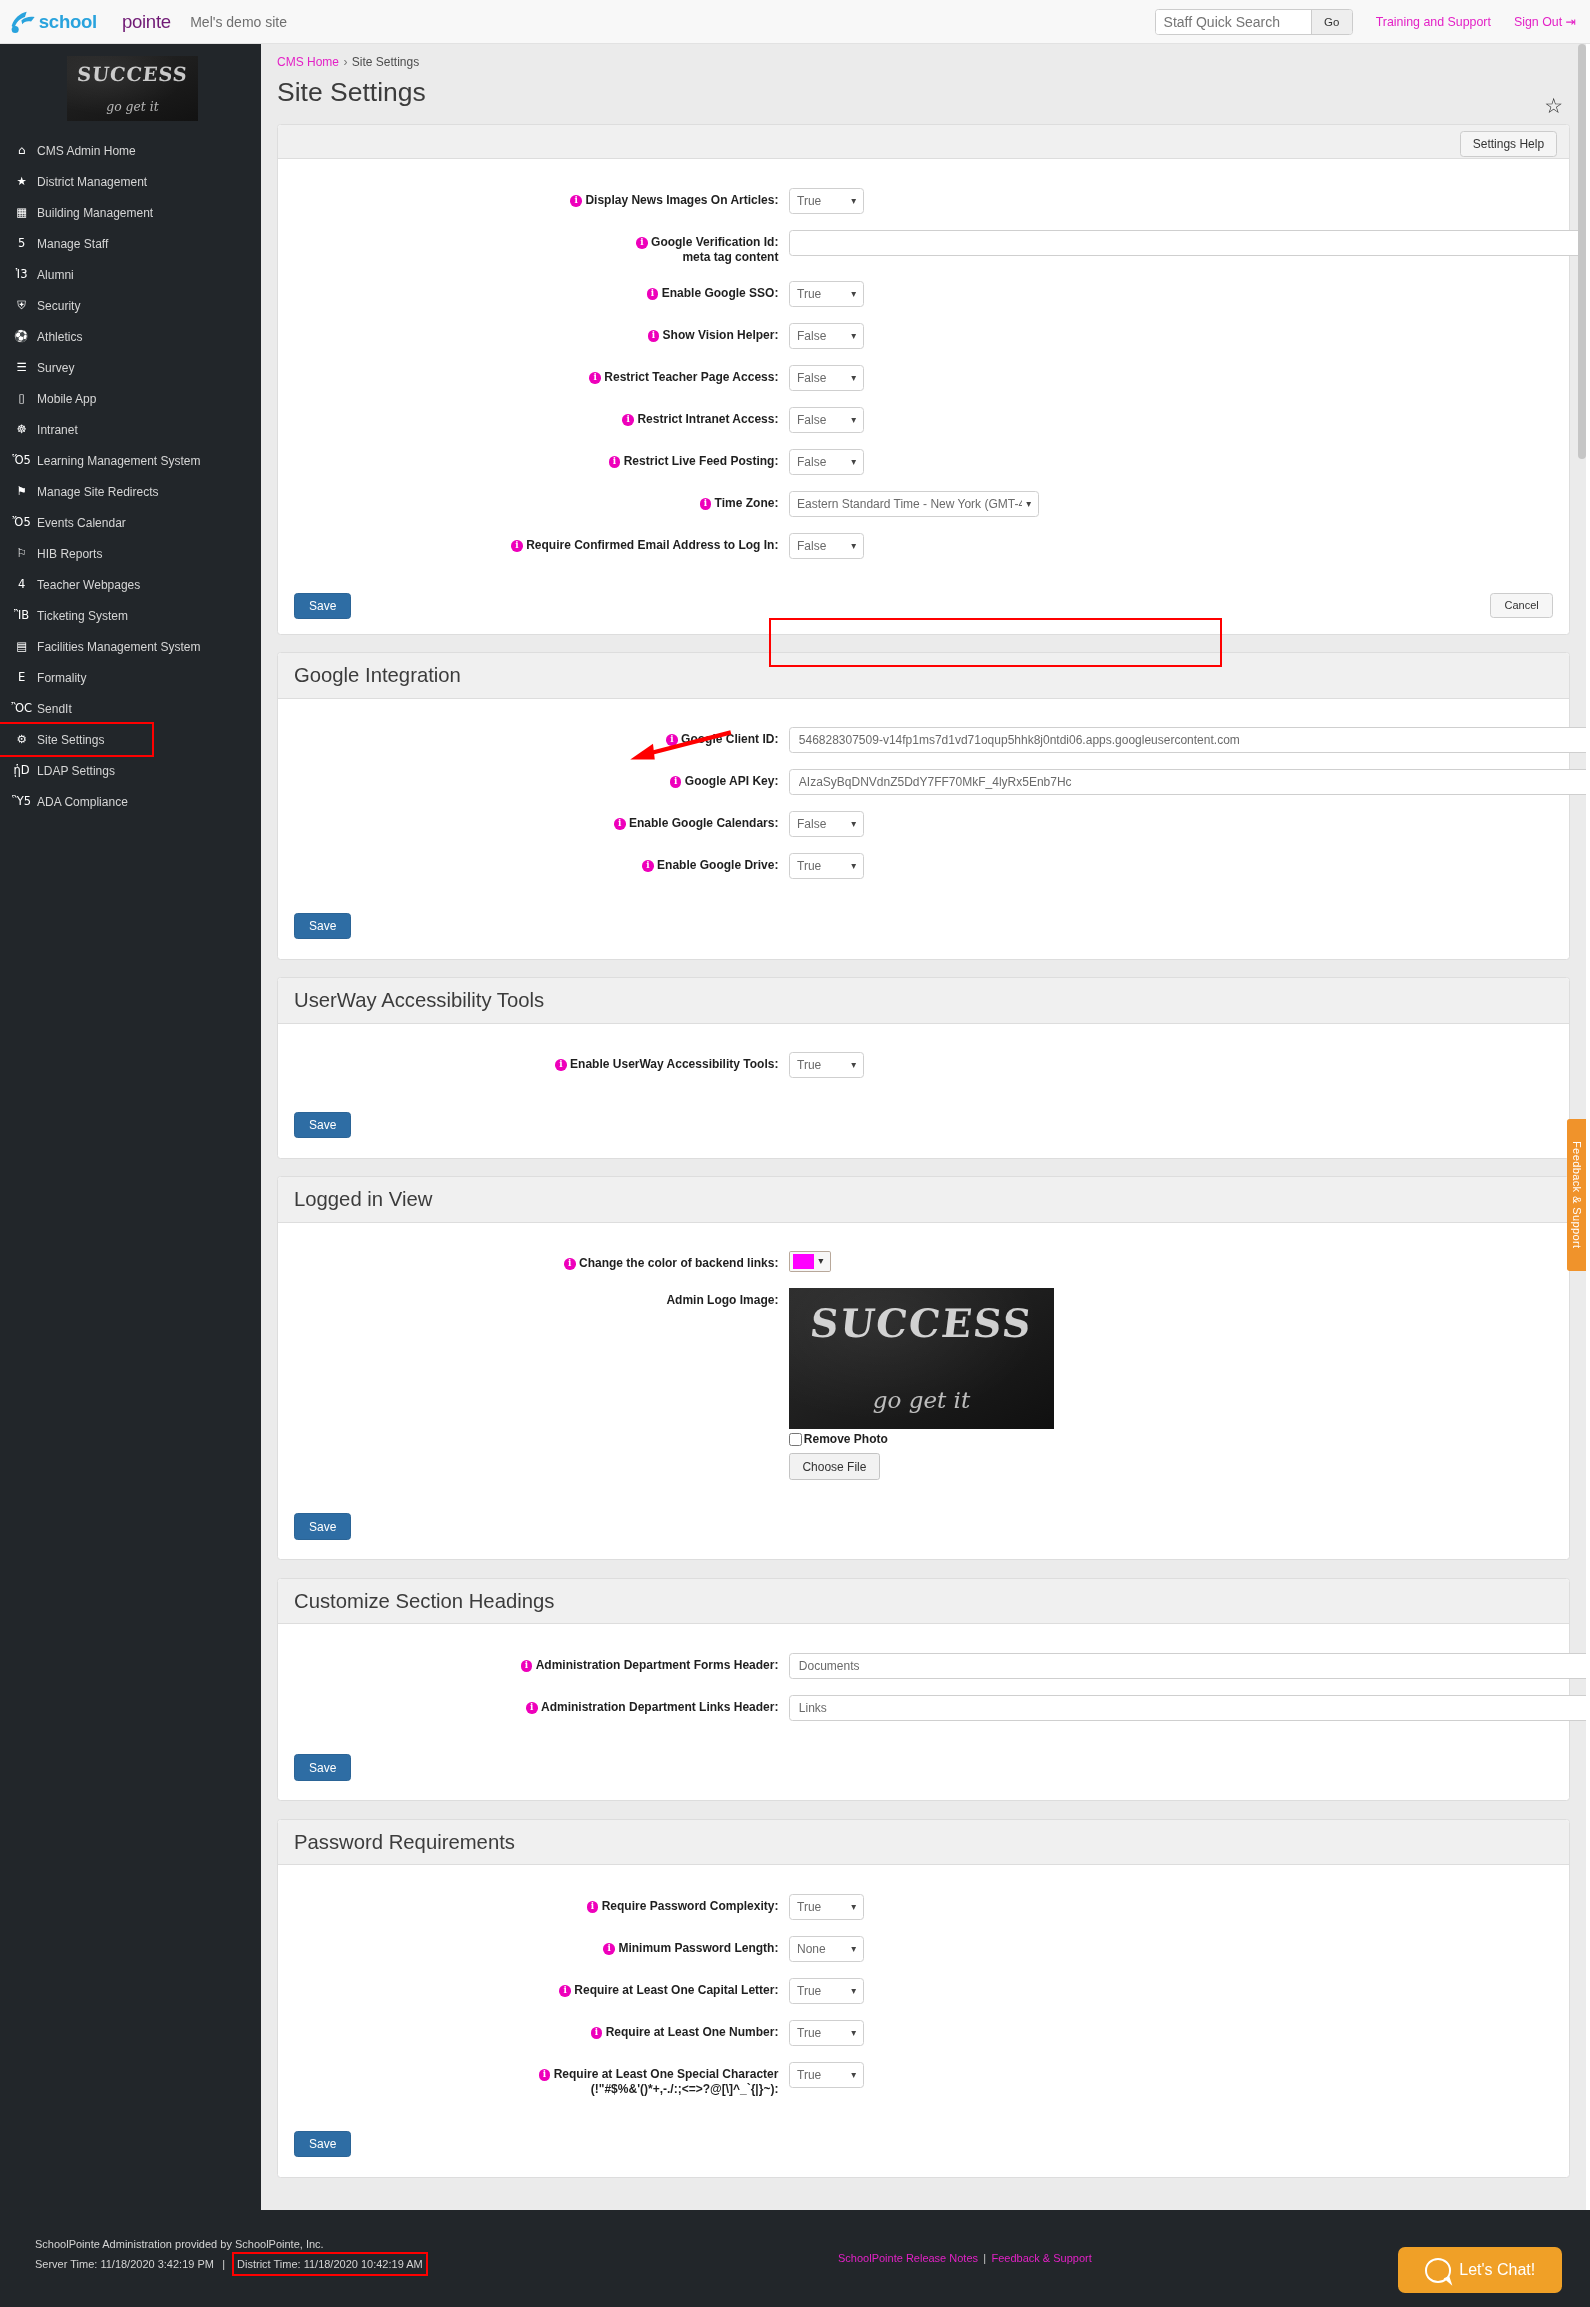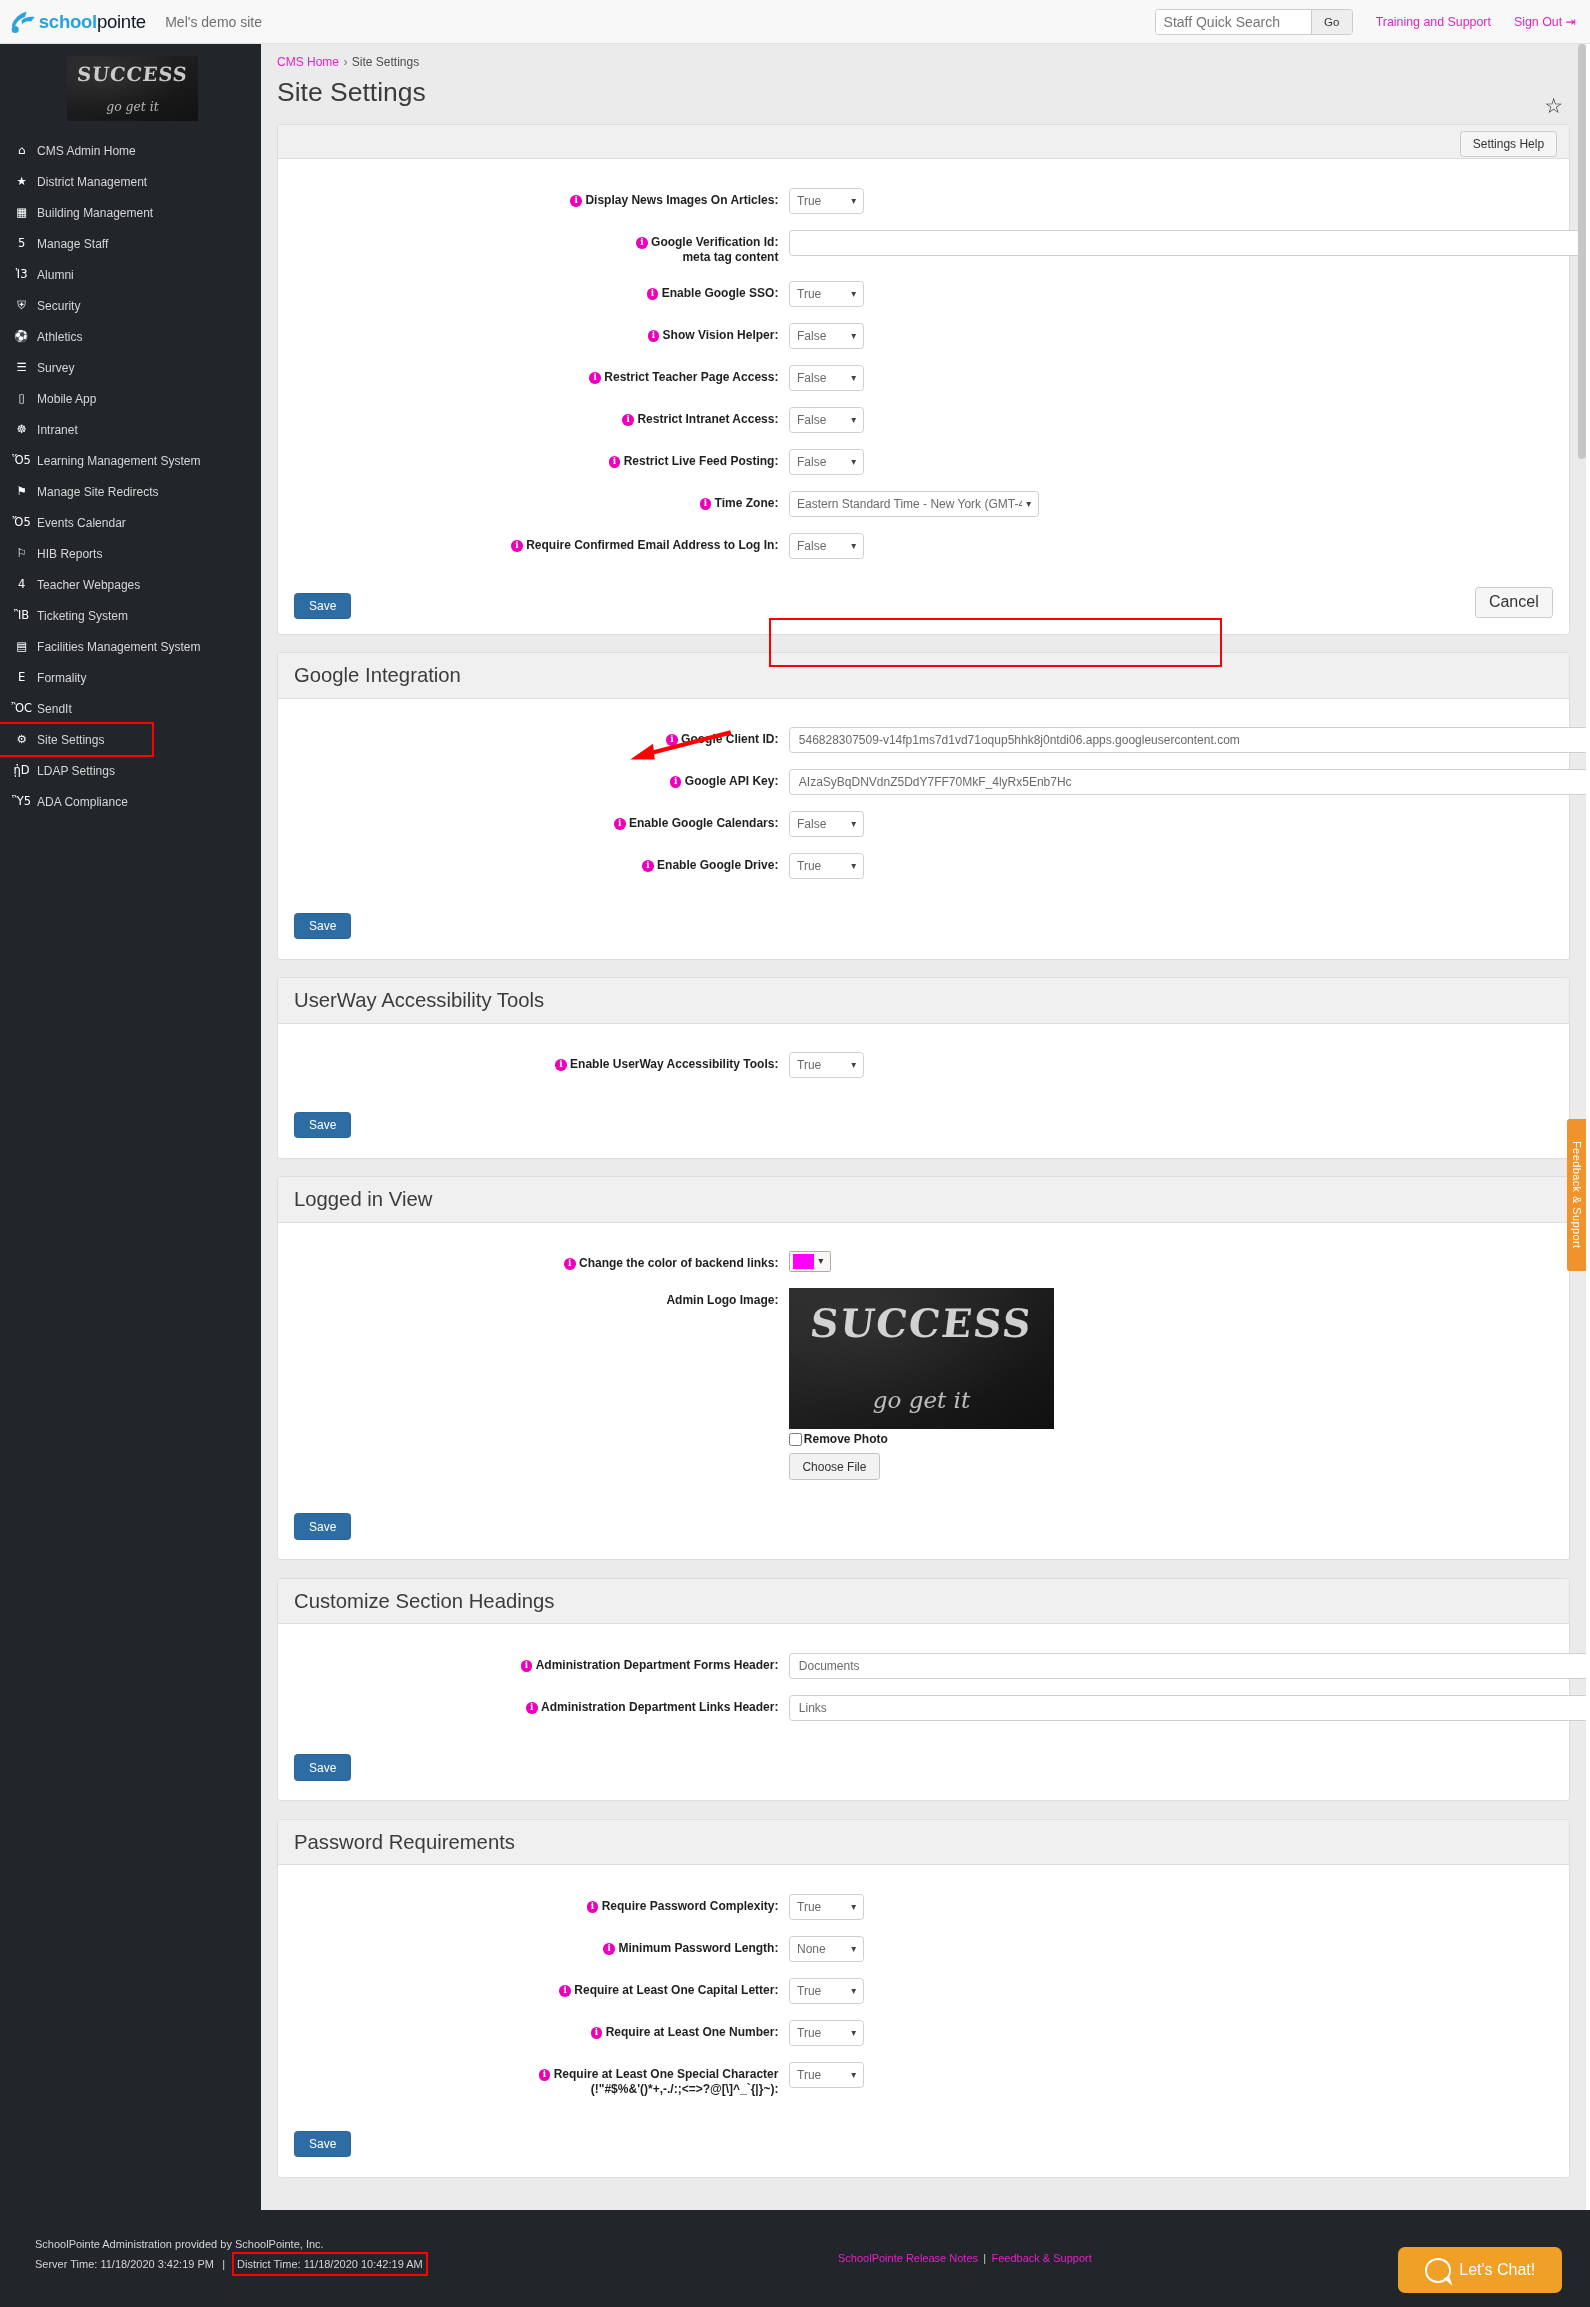--- a/index.html
+++ b/index.html
@@ -14,21 +14,21 @@
 
   
   .topbar{
     position:absolute; top:0; left:0; width:1590px; height:44px;
     background:#f8f8f8; border-bottom:0.9px solid #e2e2e2;
     display:flex; align-items:center;
   }
   .brand{ display:flex; align-items:center; margin-left:8.8px; }
   .brand-mark{ width:26.5px; height:23px; position:relative; margin-right:3.5px;}
   .brand-text{ font-size:18.6px; font-weight:bold; color:#29a3dd; letter-spacing:-0.3px;}
-  .brand-text .light{ font-weight:normal; color:#0f172a;}
+  .brand-text .light{ font-weight:normal; color:#701a75;margin-left:25px;}
   .site-name{ margin-left:19.4px; font-size:14px; color:#6f6f6f;}
   .topbar-right{ margin-left:auto; display:flex; align-items:center; margin-right:14px; }
   .search-wrap{ display:flex; border:0.9px solid #ccc; border-radius:3.5px; overflow:hidden; background:#fff; height:26px;}
   .search-input{ border:0; outline:0; width:155px; padding:0 8px; font-size:14px; color:#888;
     font-family:"Liberation Sans", sans-serif; background:#fff;}
   .search-go{ border:0; border-left:0.9px solid #ccc; background:#eeeeee; padding:0 12.4px; font-size:11.5px; color:#333;
     font-family:"Liberation Sans", sans-serif; cursor:pointer;}
   .toplink{ color:#e321c6; font-size:12.4px; margin-left:23px; text-decoration:none; white-space:nowrap;}
 
   
@@ -138,21 +138,21 @@
     font-family:"Liberation Sans", sans-serif; outline:none;
   }
   .txt-wrap{ position:relative; display:inline-block; }
 
   .btn-save{
     background:#2e6da4; border:0.9px solid #2b6496; color:#fff; font-size:12px;
     padding:5.3px 14px; border-radius:3.5px; cursor:pointer; margin-left:16px;
     font-family:"Liberation Sans", sans-serif;
   }
   .btn-cancel{
-    background:#f6f6f6; border:0.9px solid #cccccc; color:#333; font-size:16px;
+    background:#f6f6f6; border:0.9px solid #cccccc; color:#333; font-size:11px;
     padding:5.3px 13.3px; border-radius:3.5px; cursor:pointer;
     font-family:"Liberation Sans", sans-serif;
     position:absolute; right:16px; bottom:16px;
   }
   .btn-file{
     background:#f2f2f2; border:0.9px solid #c4c4c4; color:#333; font-size:12px;
     padding:5.3px 12.4px; border-radius:2.7px; cursor:pointer;
     font-family:"Liberation Sans", sans-serif;
   }
 

